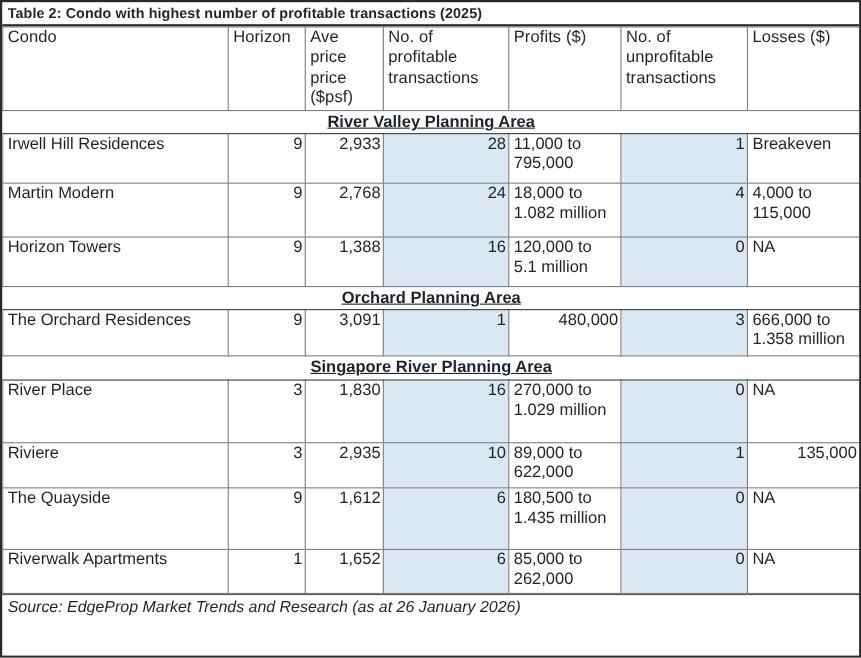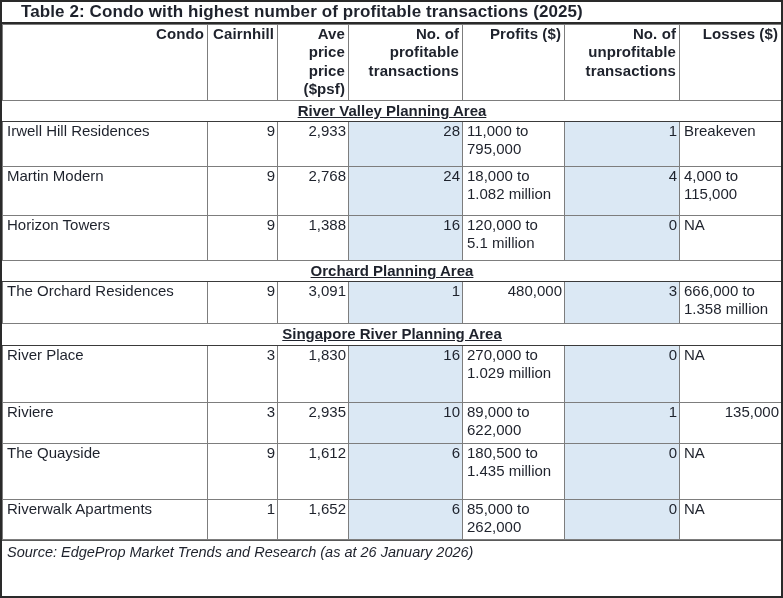--- a/index.html
+++ b/index.html
@@ -12,43 +12,43 @@
     width: 783px;
     height: 598px;
     box-sizing: border-box;
     border: 2px solid var(--outer, #2a2a2a);
     background: #ffffff;
     overflow: hidden;
   }
   .title-bar {
     height: 20px;
     line-height: 20px;
-    font-size: 17px;
+    font-size: 13px;
     font-weight: bold;
-    padding-left: 19px;
+    padding-left: 5px;
     border-bottom: 2px solid var(--outer, #2a2a2a);
     white-space: nowrap;
     letter-spacing: 0.1px;
   }
   table.condo-table {
     width: 779px;
     border-collapse: collapse;
     table-layout: fixed;
     font-size: 15px;
   }
   .condo-table th, .condo-table td {
     border: 1px solid var(--inner, #7d7d7d);
     vertical-align: top;
     padding: 0 3px 2px 4px;
     line-height: 1.22;
     overflow: hidden;
   }
   .condo-table th {
-    text-align: right;
-    font-weight: bold;
+    text-align: left;
+    font-weight: normal;
     letter-spacing: 0.1px;
   }
   .condo-table td.num { text-align: right; padding-right: 2px; }
   .condo-table td.hl  { background: var(--hl, #dbe8f4); }
   .condo-table tr.section-row td {
     text-align: center;
     font-weight: bold;
     border-left: none;
     border-right: none;
     border-top: 1.5px solid #3a3a3a;
@@ -78,21 +78,21 @@
         <col style="width:70px">
         <col style="width:71px">
       <col style="width:114px">
         <col style="width:102px">
         <col style="width:115px">
       <col style="width:102px">
     </colgroup>
     <thead>
       <tr id="header-row" style="height:75px">
           <th>Condo</th>
-          <th>Cairnhill</th>
+          <th>Horizon</th>
           <th>Ave price price ($psf)</th>
           <th>No. of profitable transactions</th>
           <th>Profits ($)</th>
           <th>No. of unprofitable transactions</th>
           <th>Losses ($)</th>
         </tr>
     </thead>
     <tbody id="table-body">
         <tr class="section-row" style="height: 21px;">
           <td colspan="7">River Valley Planning Area</td>

